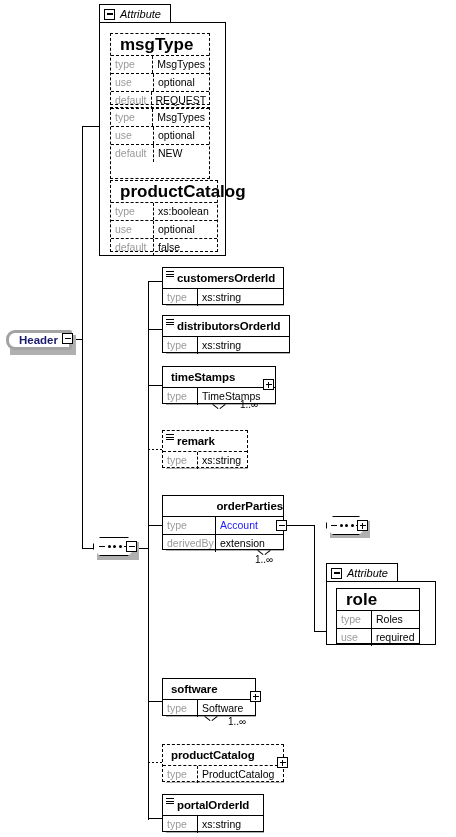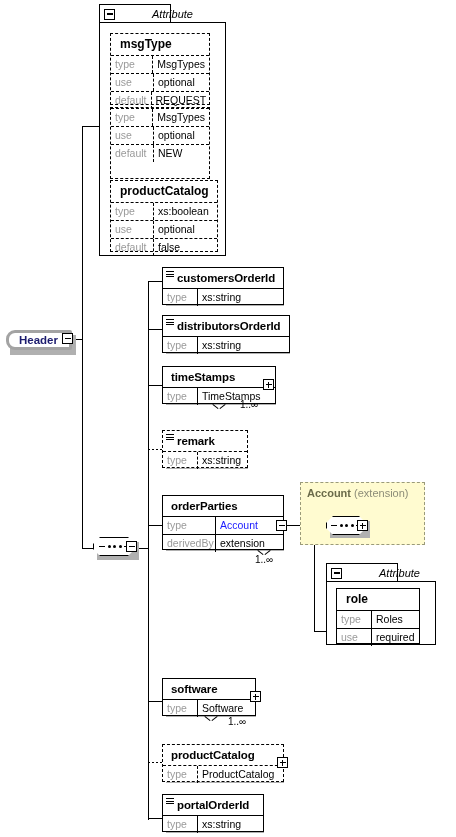--- a/index.html
+++ b/index.html
@@ -59,36 +59,36 @@
   .chev{position:absolute;width:12px;height:6px;}
   .chev::before,.chev::after{content:"";position:absolute;top:0;width:7px;height:1px;background:#000;}
   .chev::before{left:0;transform:rotate(38deg);transform-origin:left top;}
   .chev::after{right:0;transform:rotate(-38deg);transform-origin:right top;}
 
   
   .attrpanel{position:absolute;box-sizing:border-box;}
   .attrpanel .tab{
     position:absolute;left:0;top:0;height:19px;background:#fff;
     border:1px solid #000;border-bottom:none;box-sizing:border-box;
-    display:flex;align-items:center;padding:0 6px 0 4px;gap:32px;
+    display:flex;align-items:center;padding:0 6px 0 4px;
   }
   .attrpanel .tab .tlabel{
     font-size:11px;font-style:italic;color:#000;margin-left:5px;white-space:nowrap;
   }
   .attrpanel .tbody{
     position:absolute;left:0;background:#fff;border:1px solid #000;box-sizing:border-box;
   }
   .tabexp{position:relative;width:11px;height:11px;background:#fff;border:1.5px solid #000;box-sizing:border-box;flex:0 0 auto;}
   .tabexp::before{content:"";position:absolute;left:1.5px;top:3.5px;width:6px;height:1.5px;background:#000;}
 
   
   .abox{position:absolute;background:#fff;border:1px solid #000;box-sizing:border-box;}
   .abox.opt{border:1px dashed #000;}
   .abox .aname{
-    height:21px;line-height:21px;font-size:12px;font-weight:bold;color:#000;padding-left:9px;white-space:nowrap;
+    height:21px;line-height:21px;font-size:17px;font-weight:bold;color:#000;padding-left:9px;white-space:nowrap;
   }
   .abox .arow{display:flex;font-size:10.5px;line-height:16px;height:17px;border-top:1px solid #000;}
   .abox.opt .arow{border-top:1px dashed #000;}
   .abox .akey{color:#9a9a9a;padding:0 4px;border-right:1px solid #000;box-sizing:border-box;white-space:nowrap;}
   .abox.opt .akey{border-right:1px dashed #000;}
   .abox .aval{color:#000;padding:0 4px;white-space:nowrap;}
 
   
   .rootbox{position:absolute;background:#fff;border:3px solid #a3a3a3;box-sizing:border-box;
            border-radius:9px 2px 2px 9px;display:flex;align-items:center;}
@@ -260,21 +260,21 @@
       </div>
     <div class="ename">remark</div>
     <div class="erow">
       <span class="ekey" style="width:35px;">type</span>
       <span class="eval">xs:string</span>
     </div>
   </div>
 
   <div class="shadow" style="left:166px;top:500px;width:118px;height:51px;"></div>
   <div class="ebox" style="left:162px;top:495px;width:122px;height:55px;">
-    <div class="ename" style="padding-left:8px;">orderParties</div>
+    <div class="ename" style="padding-left:8px;text-align:right;">orderParties</div>
     <div class="erow">
       <span class="ekey" style="width:53px;">type</span>
       <span class="eval link">Account</span>
     </div>
     <div class="erow">
       <span class="ekey" style="width:53px;">derivedBy</span>
       <span class="eval">extension</span>
     </div>
   </div>
   <div class="exp" style="left:276px;top:520px;"></div>
@@ -310,26 +310,20 @@
         <i></i>
         <i></i>
       </div>
     <div class="ename">portalOrderId</div>
     <div class="erow">
       <span class="ekey" style="width:35px;">type</span>
       <span class="eval">xs:string</span>
     </div>
   </div>
 
-  <div class="extgrp" style="left:300px;top:482px;width:125px;height:63px;">
-    <div class="etitle" style="left:6px;top:4px;">
-      <b>Account</b>
-      <span>(extension)</span>
-    </div>
-  </div>
   <div class="shadow" style="left:330px;top:521px;width:40px;height:17px;"></div>
   <div class="seq" style="left:326px;top:516px;width:40px;height:19px;"></div>
   <div class="seqdots" style="left:331px;top:524px;">
     <span class="dash"></span>
       <span class="dot"></span>
       <span class="dot"></span>
       <span class="dot"></span>
       <span class="dash"></span>
   </div>
   <div class="exp plus" style="left:357px;top:520px;"></div>

